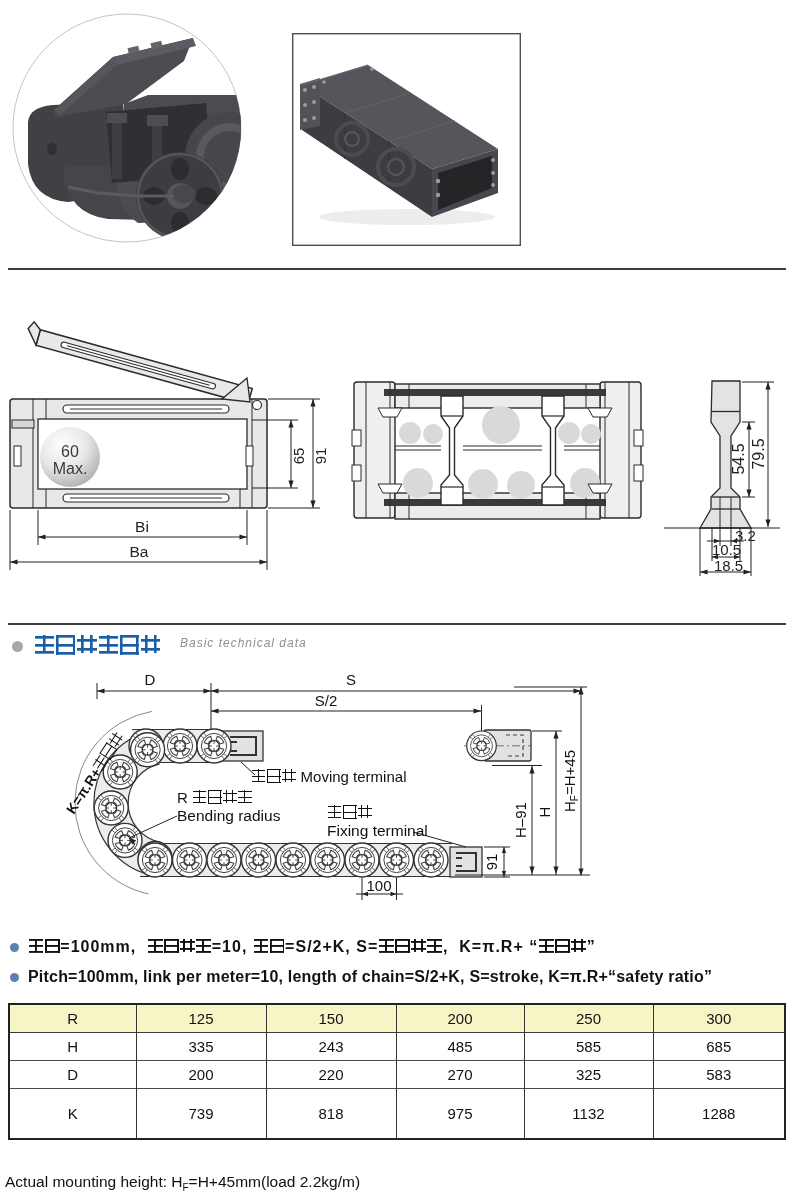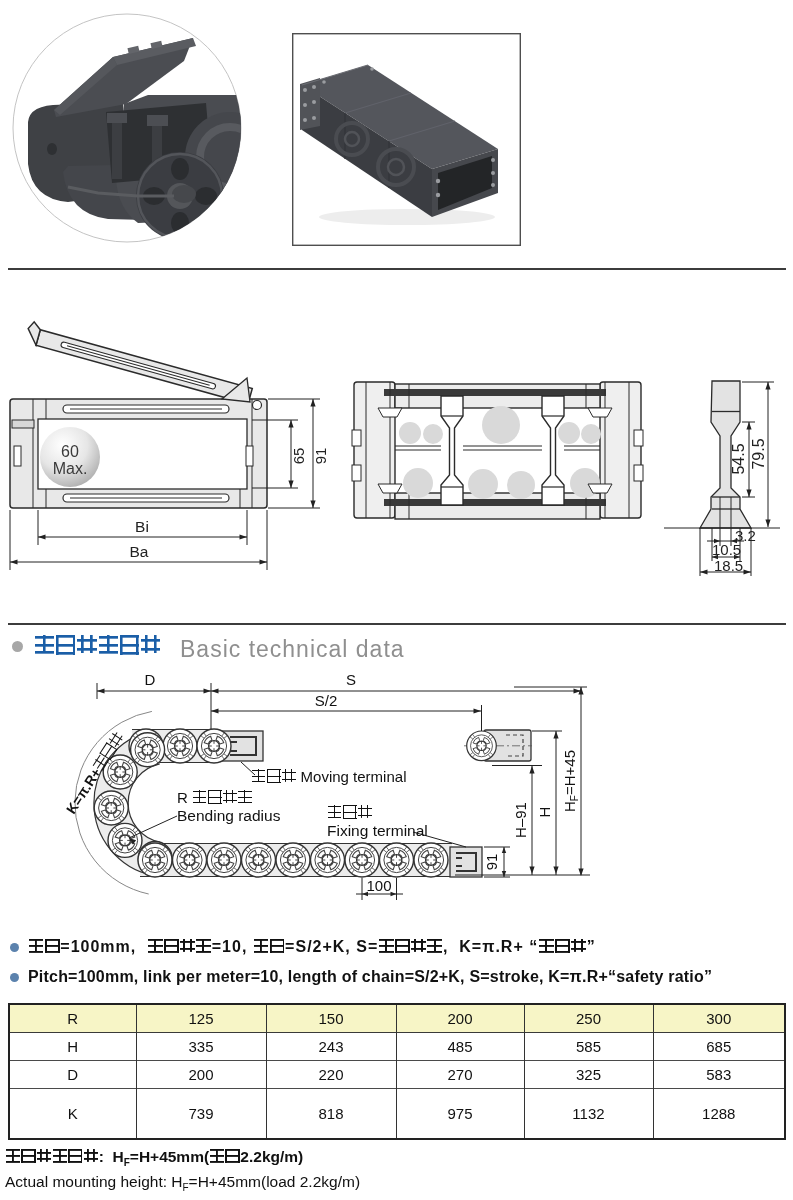--- a/index.html
+++ b/index.html
@@ -277,21 +277,21 @@
 <polygon points="40.0,212.0 47.5,209.4 47.5,214.6" fill="#222"></polygon>
       <polygon points="91.0,212.0 83.5,214.6 83.5,209.4" fill="#222"></polygon>
 <text x="0" y="0" font-size="16" fill="#222" text-anchor="middle" transform="translate(104 94) rotate(-90)">79.5</text>
 <text x="0" y="0" font-size="16" fill="#222" text-anchor="middle" transform="translate(84 99) rotate(-90)">54.5</text>
 <text x="75" y="181" font-size="15" fill="#222">3.2</text>
 <text x="52" y="195" font-size="15" fill="#222">10.5</text>
 <text x="54" y="211" font-size="15" fill="#222">18.5</text>
 </svg>
 
 <div class="abs" style="left:8px;top:623px;width:778px;height:2px;background:#3c3c3c"></div>
-<div class="abs" style="left:12px;top:636px;width:600px;height:26px;font-size:23px;">
+<div class="abs" style="left:12px;top:636px;width:600px;height:26px;font-size:12px;font-style:italic;">
  <span style="position:absolute;left:0;top:5px;width:11px;height:11px;border-radius:50%;background:#a7a7a7"></span>
  <span style="position:absolute;left:22px;top:-2px;font-size:21px" class="hdr-cn bold"><i class="h a"></i><i class="h b"></i><i class="h c"></i><i class="h a"></i><i class="h b"></i><i class="h c"></i></span>
  <span style="position:absolute;left:168px;top:0;letter-spacing:1px" class="hdr-en">Basic technical data</span>
 </div>
 
 <svg class="abs" style="left:40px;top:665px" width="560" height="248" viewBox="0 0 560 248">
 <defs>
         <g id="lk">
 <circle r="17" fill="#fff" stroke="#333" stroke-width="1.4"></circle>
 <circle r="12.6" fill="none" stroke="#444" stroke-width="1"></circle>
@@ -458,15 +458,14 @@
 <td style="border-left:1px solid #333;border-top:1px solid #4a4a4a;text-align:center;padding:0">K</td>
 <td style="border-left:1px solid #333;border-top:1px solid #4a4a4a;text-align:center;padding:0">739</td>
 <td style="border-left:1px solid #333;border-top:1px solid #4a4a4a;text-align:center;padding:16px">818</td>
 <td style="border-left:1px solid #333;border-top:1px solid #4a4a4a;text-align:center;padding:0">975</td>
 <td style="border-left:1px solid #333;border-top:1px solid #4a4a4a;text-align:center;padding:0">1132</td>
 <td style="border-left:1px solid #333;border-top:1px solid #4a4a4a;text-align:center;padding:0">1288</td>
 </tr>
 </tbody>
     </table>
 
-<div class="abs bold" style="left:5px;top:1148px;font-size:15.5px;color:#111;font-weight:bold"><i class="h a"></i><i class="h b"></i><i class="h c"></i><i class="h a"></i><i class="h b"></i><i class="h c"></i>: &nbsp;H<sub style="font-size:10px">F</sub>=H+45mm(<i class="h a"></i><i class="h b"></i>2.2kg/m)</div>
 <div class="abs" style="left:5px;top:1173px;font-size:15.5px;color:#111">Actual mounting height: H<sub style="font-size:10px">F</sub>=H+45mm(load 2.2kg/m)</div>
 
 </div>
 </body></html>

